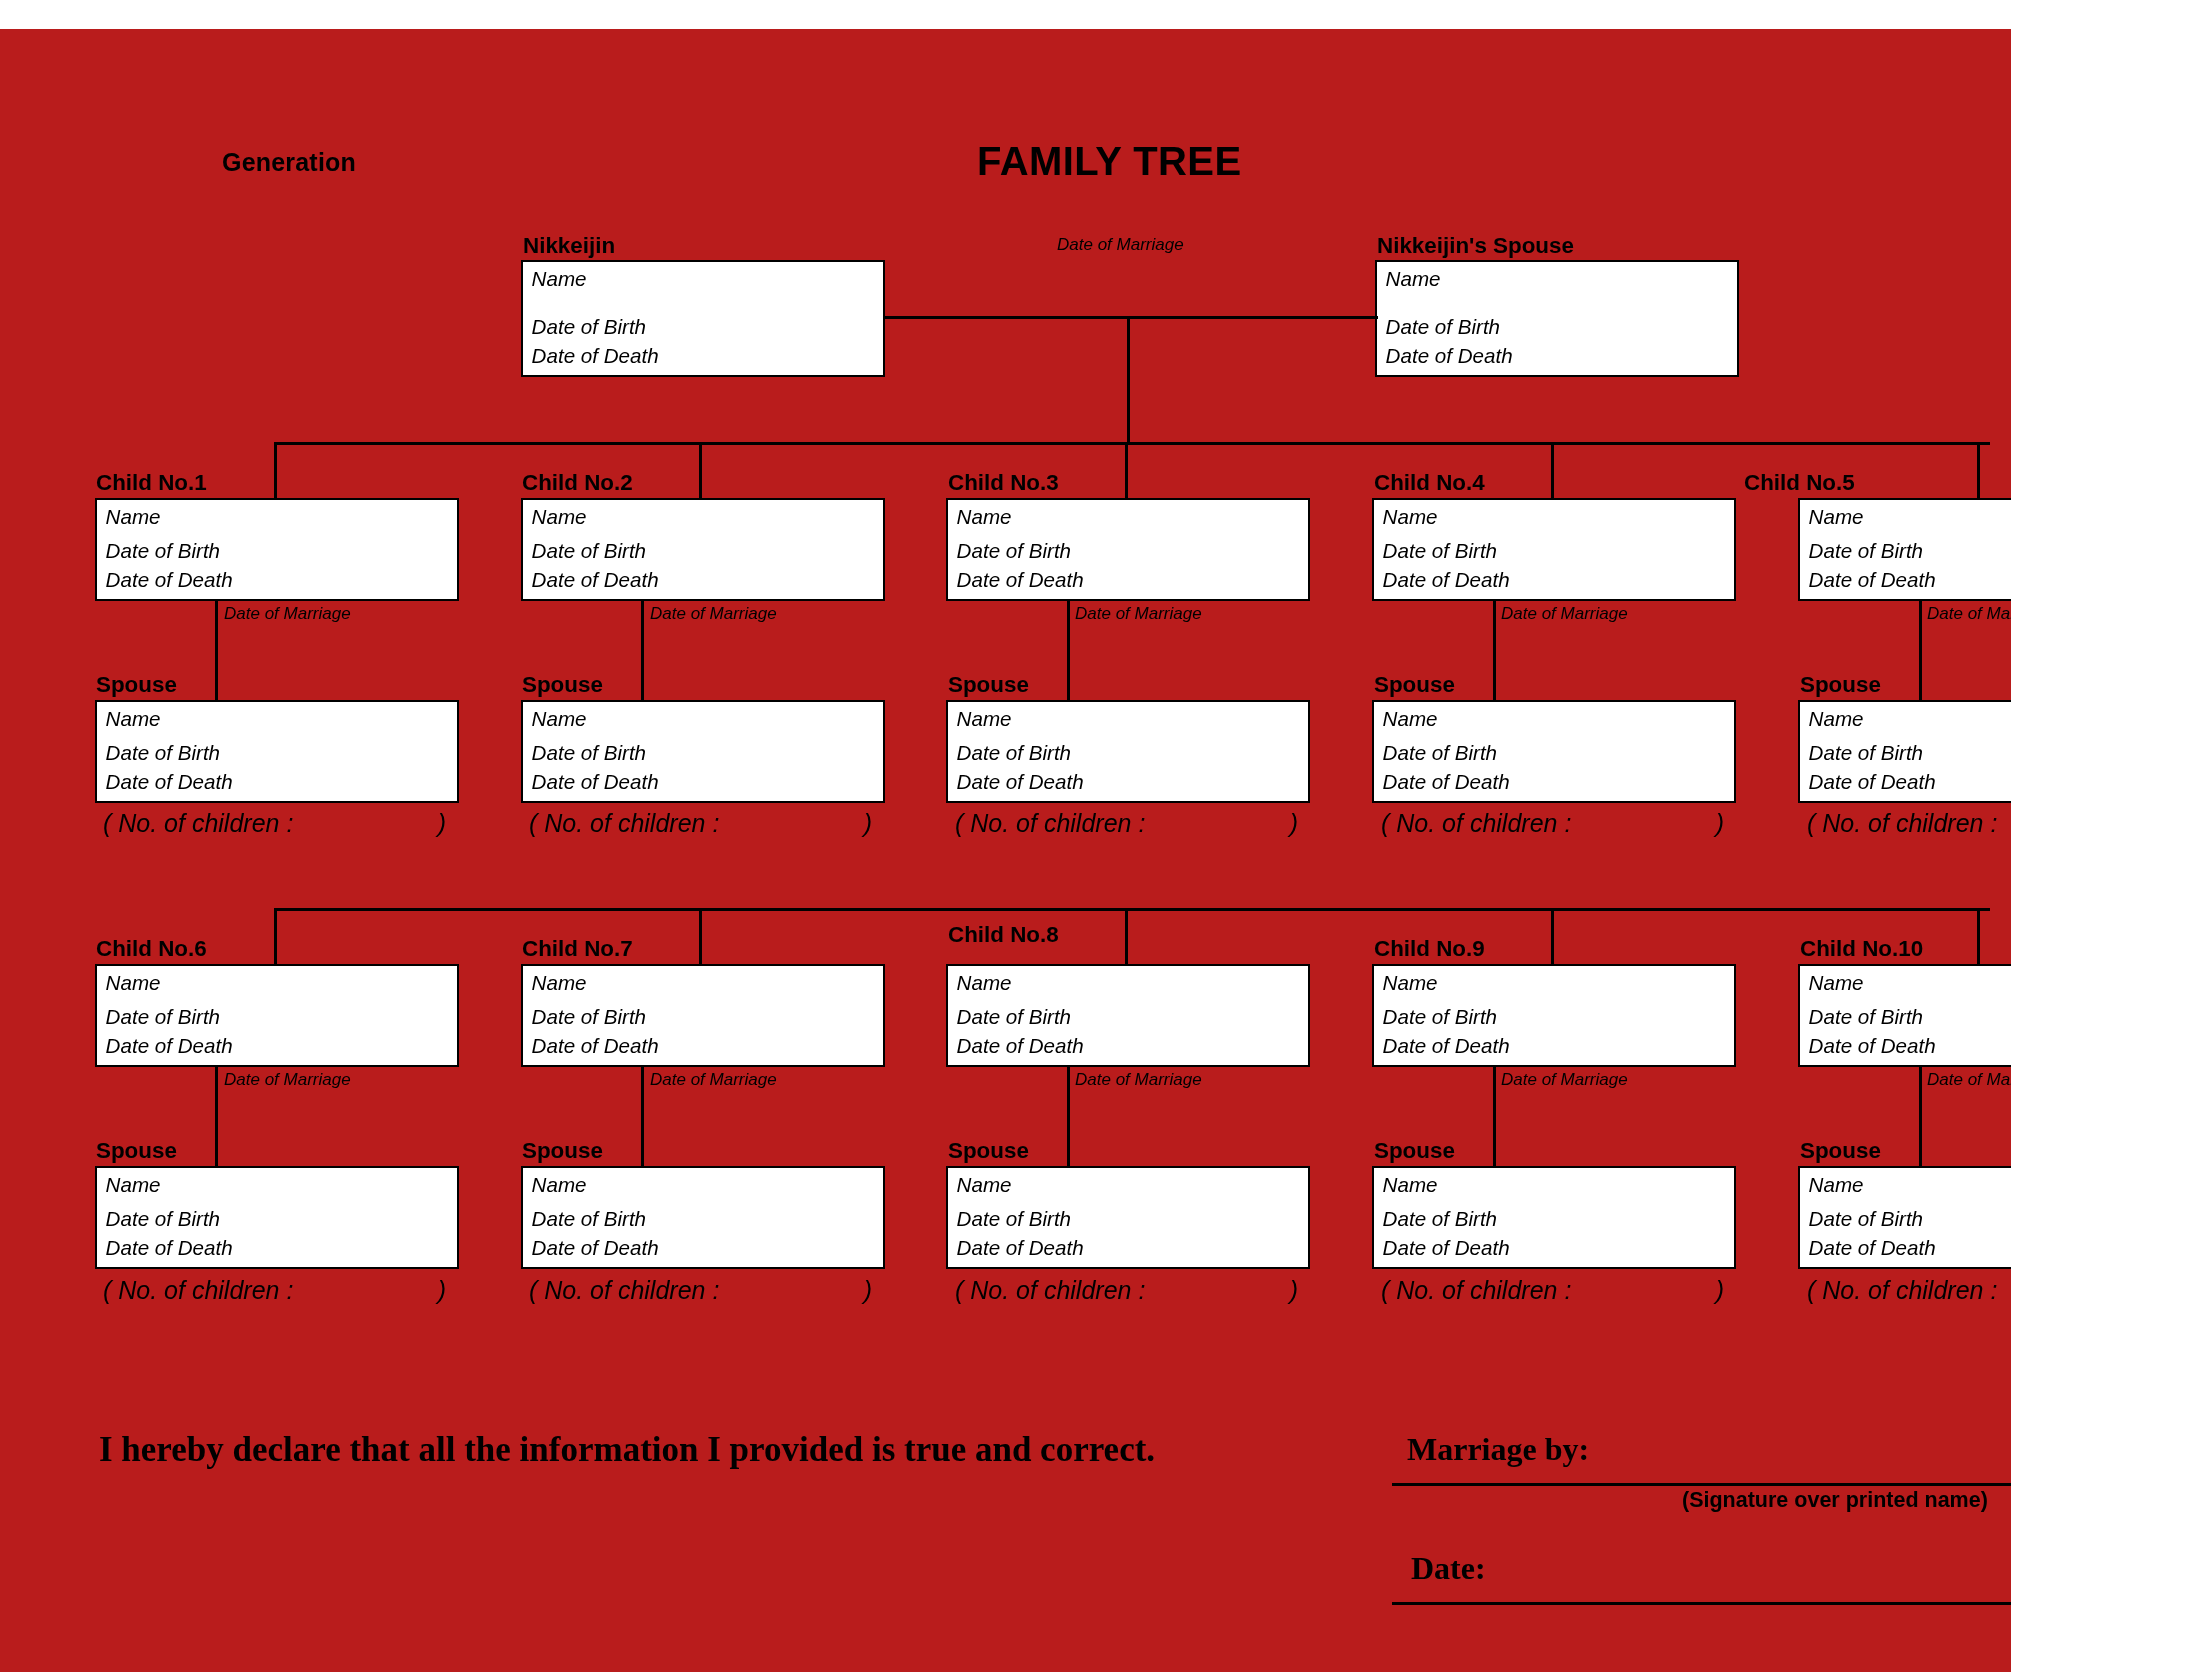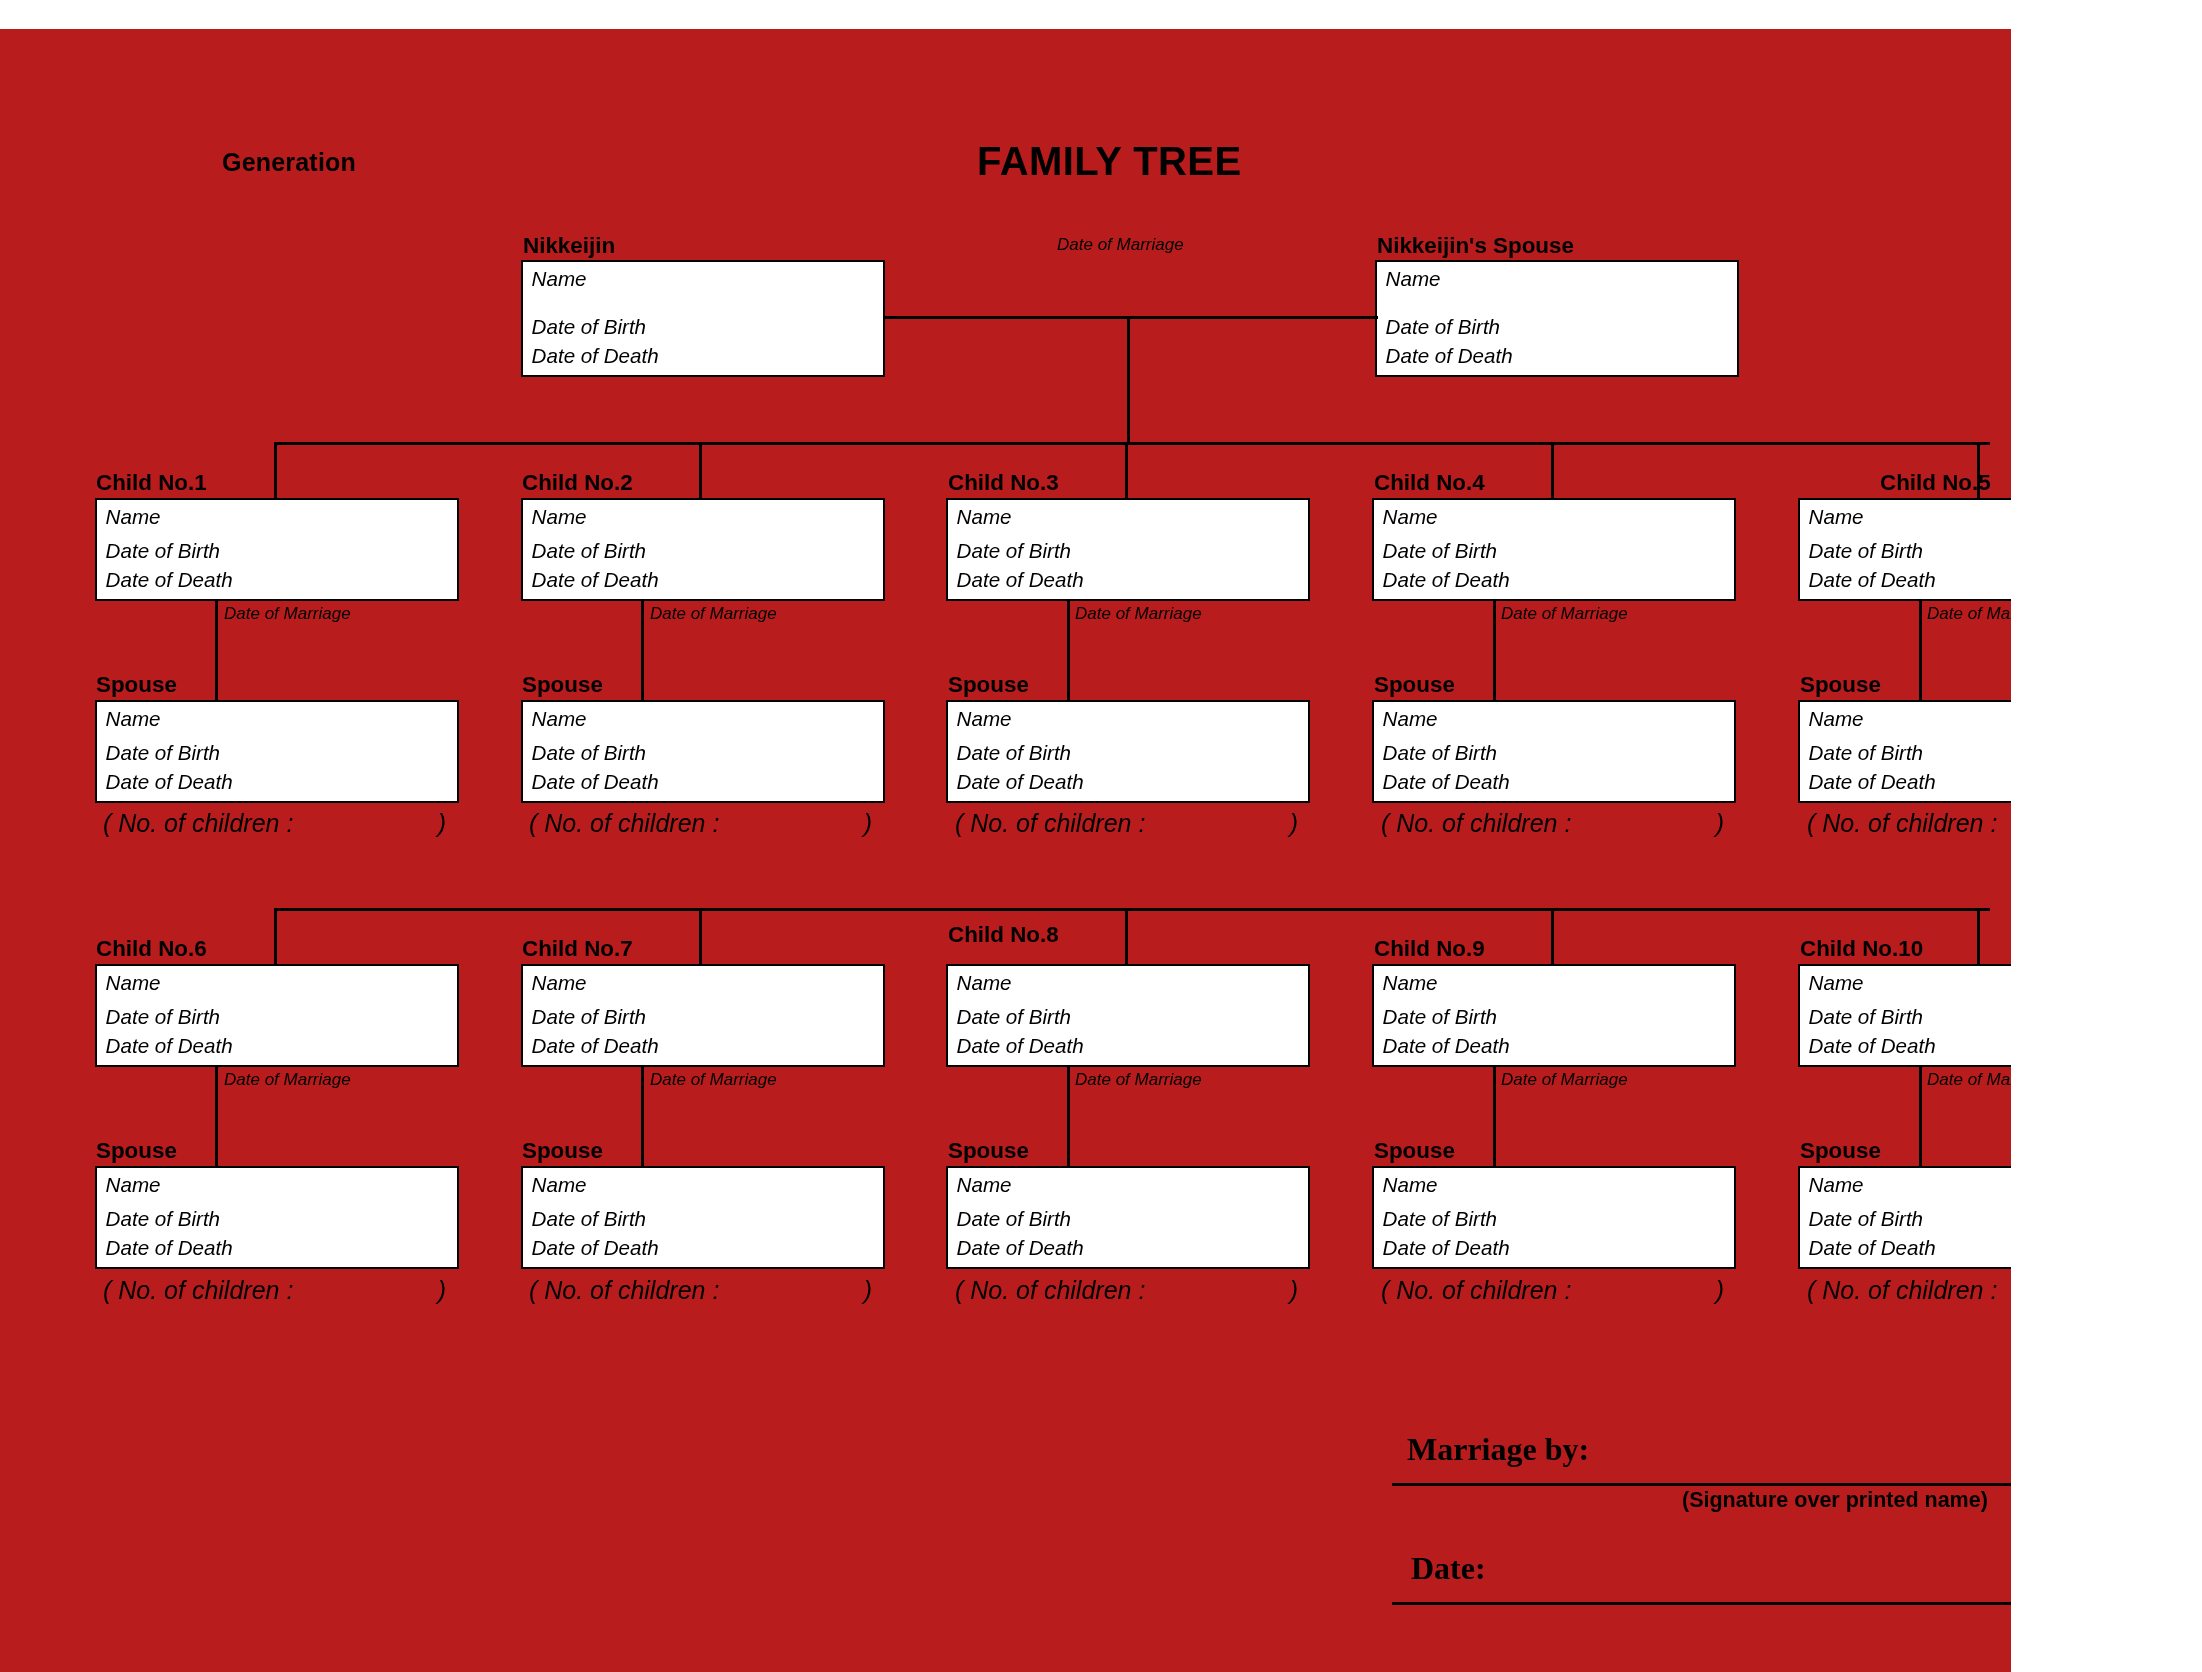--- a/index.html
+++ b/index.html
@@ -239,21 +239,21 @@
       <div class="abs vline" style="left:1493px; top:572px; height:99px;"></div>
       <div class="abs ital" style="left:1501px; top:575px;">Date of Marriage</div>
       <div class="abs cap" style="left:1374px; top:643px;">Spouse</div>
       <div class="abs pbox" style="left:1372px; top:671px; width:364px; height:103px;">
         <div class="fld f-name">Name</div>
         <div class="fld f-dob">Date of Birth</div>
         <div class="fld f-dod">Date of Death</div>
       </div>
       <div class="abs kids" style="left:1381px; top:780px; width:355px;"><span>( No. of children :</span><span class="paren-close">)</span></div>
       <div class="abs vline" style="left:1977px; top:413px; height:56px;"></div>
-      <div class="abs cap" style="left:1880px; top:441px;text-align:right;">Child No.5</div>
+      <div class="abs cap" style="left:1744px; top:441px;text-align:right;">Child No.5</div>
       <div class="abs pbox" style="left:1798px; top:469px; width:364px; height:103px;">
         <div class="fld f-name">Name</div>
         <div class="fld f-dob">Date of Birth</div>
         <div class="fld f-dod">Date of Death</div>
       </div>
       <div class="abs vline" style="left:1919px; top:572px; height:99px;"></div>
       <div class="abs ital" style="left:1927px; top:575px;">Date of Marriage</div>
       <div class="abs cap" style="left:1800px; top:643px;">Spouse</div>
       <div class="abs pbox" style="left:1798px; top:671px; width:364px; height:103px;">
         <div class="fld f-name">Name</div>
@@ -336,20 +336,21 @@
       <div class="abs ital" style="left:1927px; top:1041px;">Date of Marriage</div>
       <div class="abs cap" style="left:1800px; top:1109px;">Spouse</div>
       <div class="abs pbox" style="left:1798px; top:1137px; width:364px; height:103px;">
         <div class="fld f-name">Name</div>
         <div class="fld f-dob">Date of Birth</div>
         <div class="fld f-dod">Date of Death</div>
       </div>
       <div class="abs kids" style="left:1807px; top:1247px; width:355px;"><span>( No. of children :</span><span class="paren-close">)</span></div>
     </div>
 
+  <div class="abs declaration">I hereby declare that all the information I provided is true and correct.</div>
 
   <div class="abs prep-label">Marriage by:</div>
   <div class="abs sig-rule"></div>
   <div class="abs sig-caption">(Signature over printed name)</div>
 
   <div class="abs date-label">Date:</div>
   <div class="abs date-rule"></div>
 
 </div>
 

